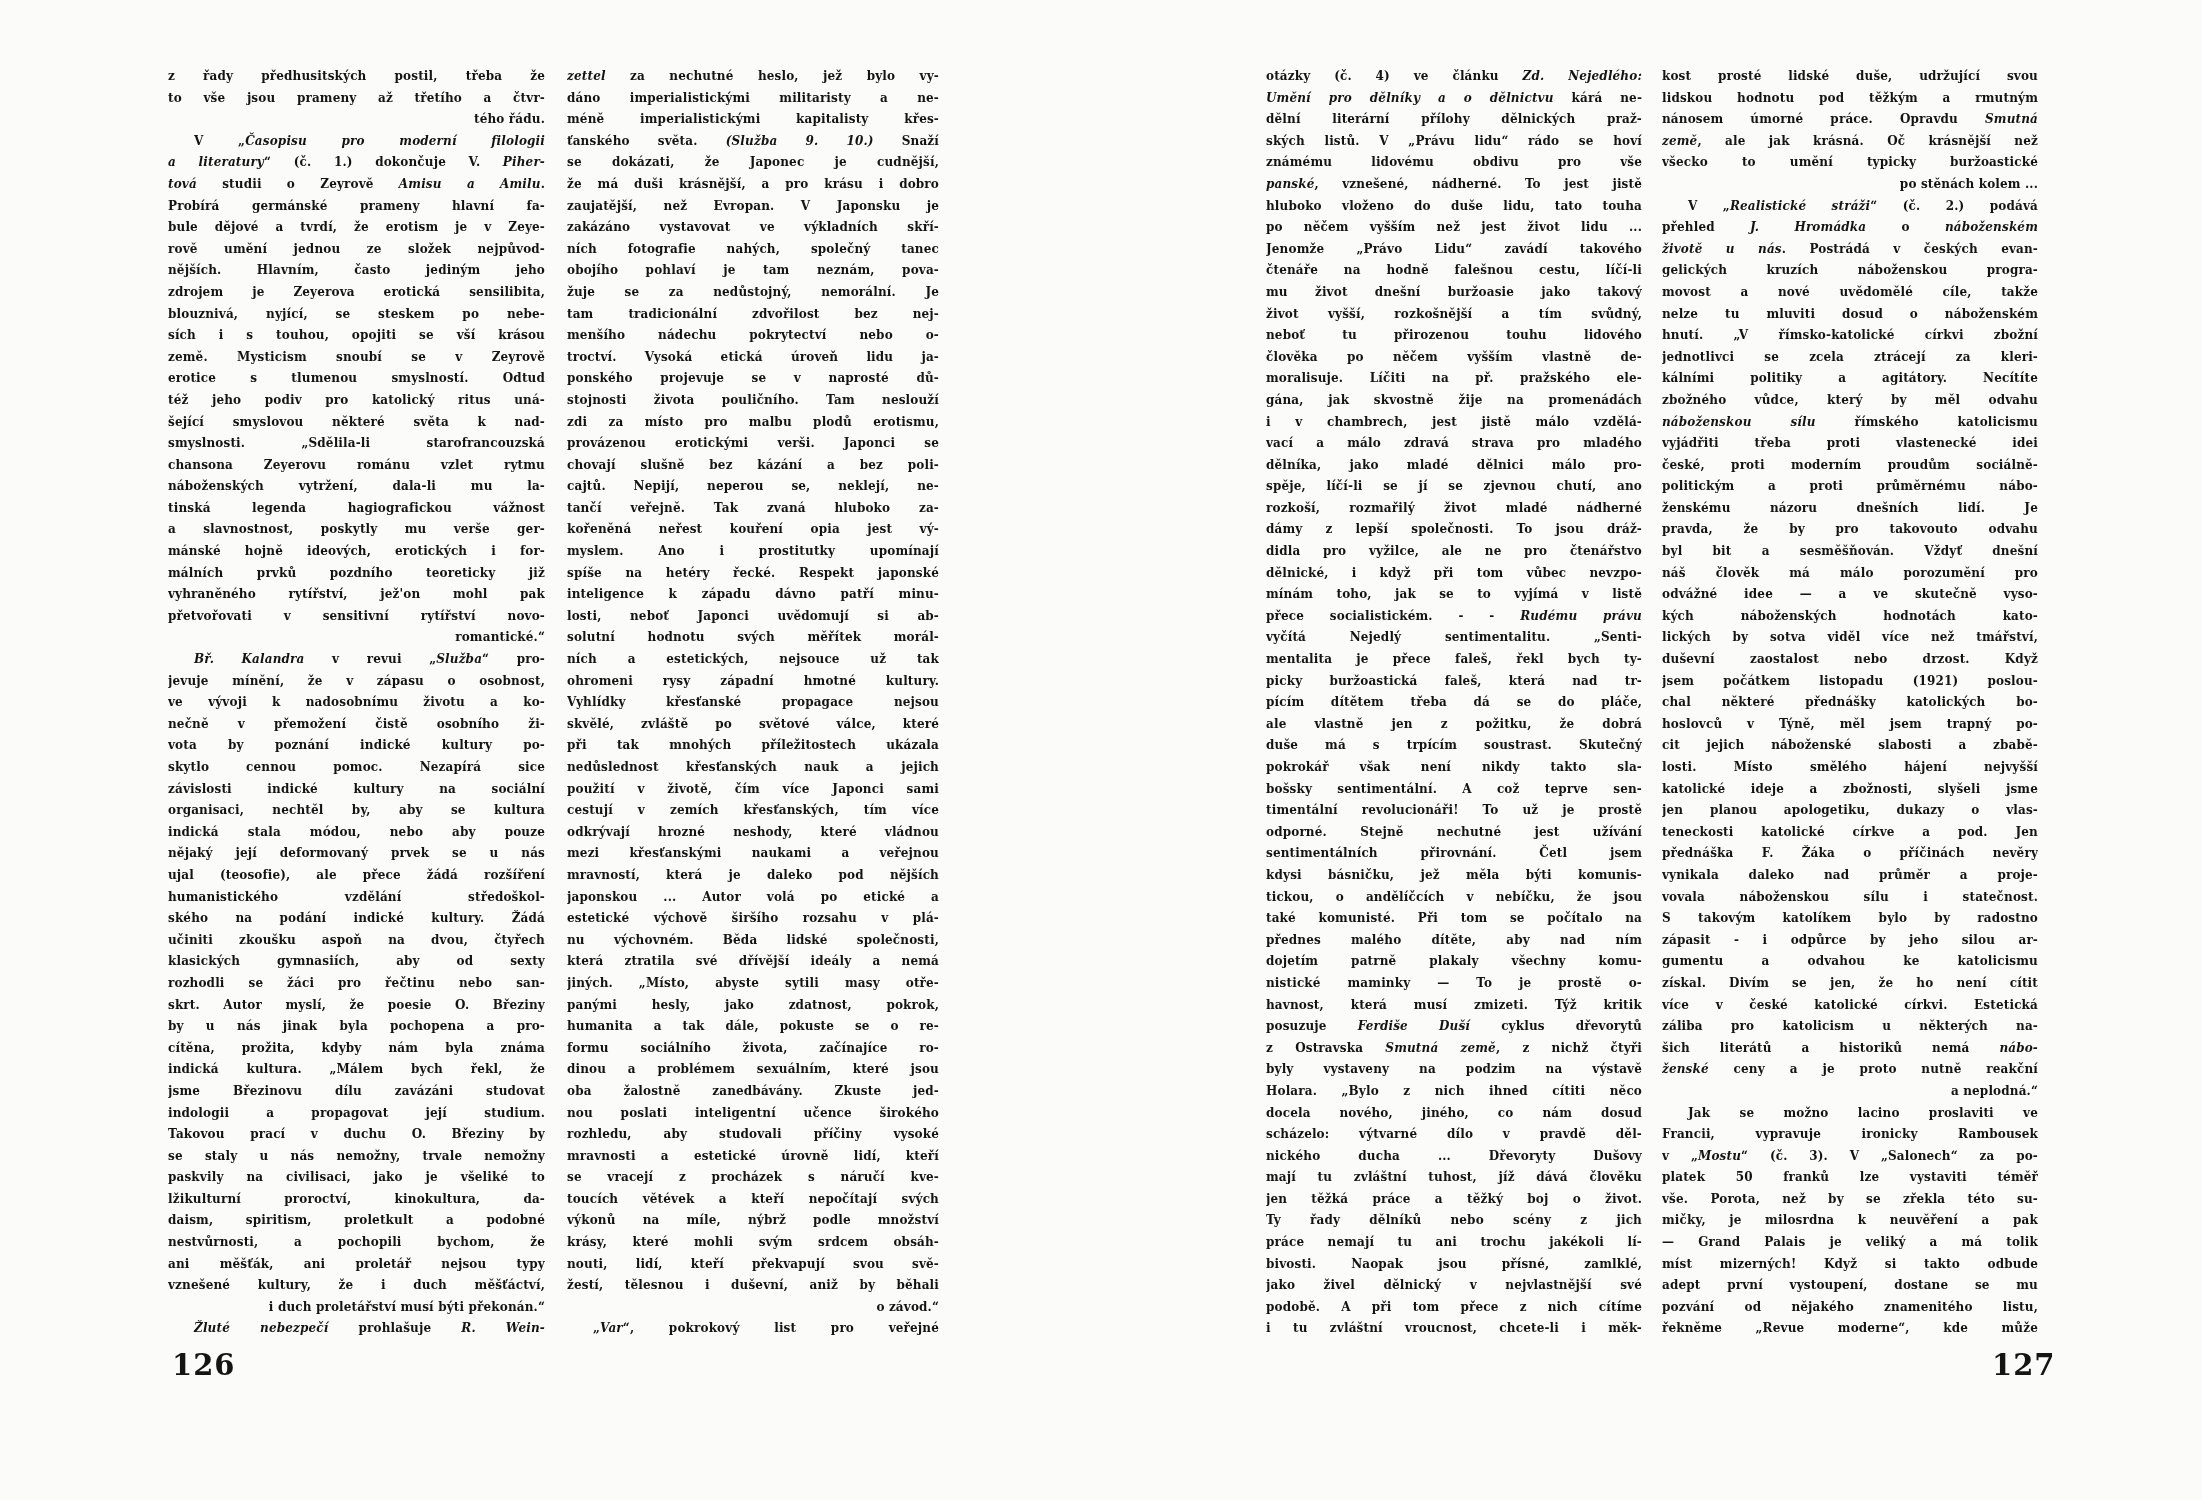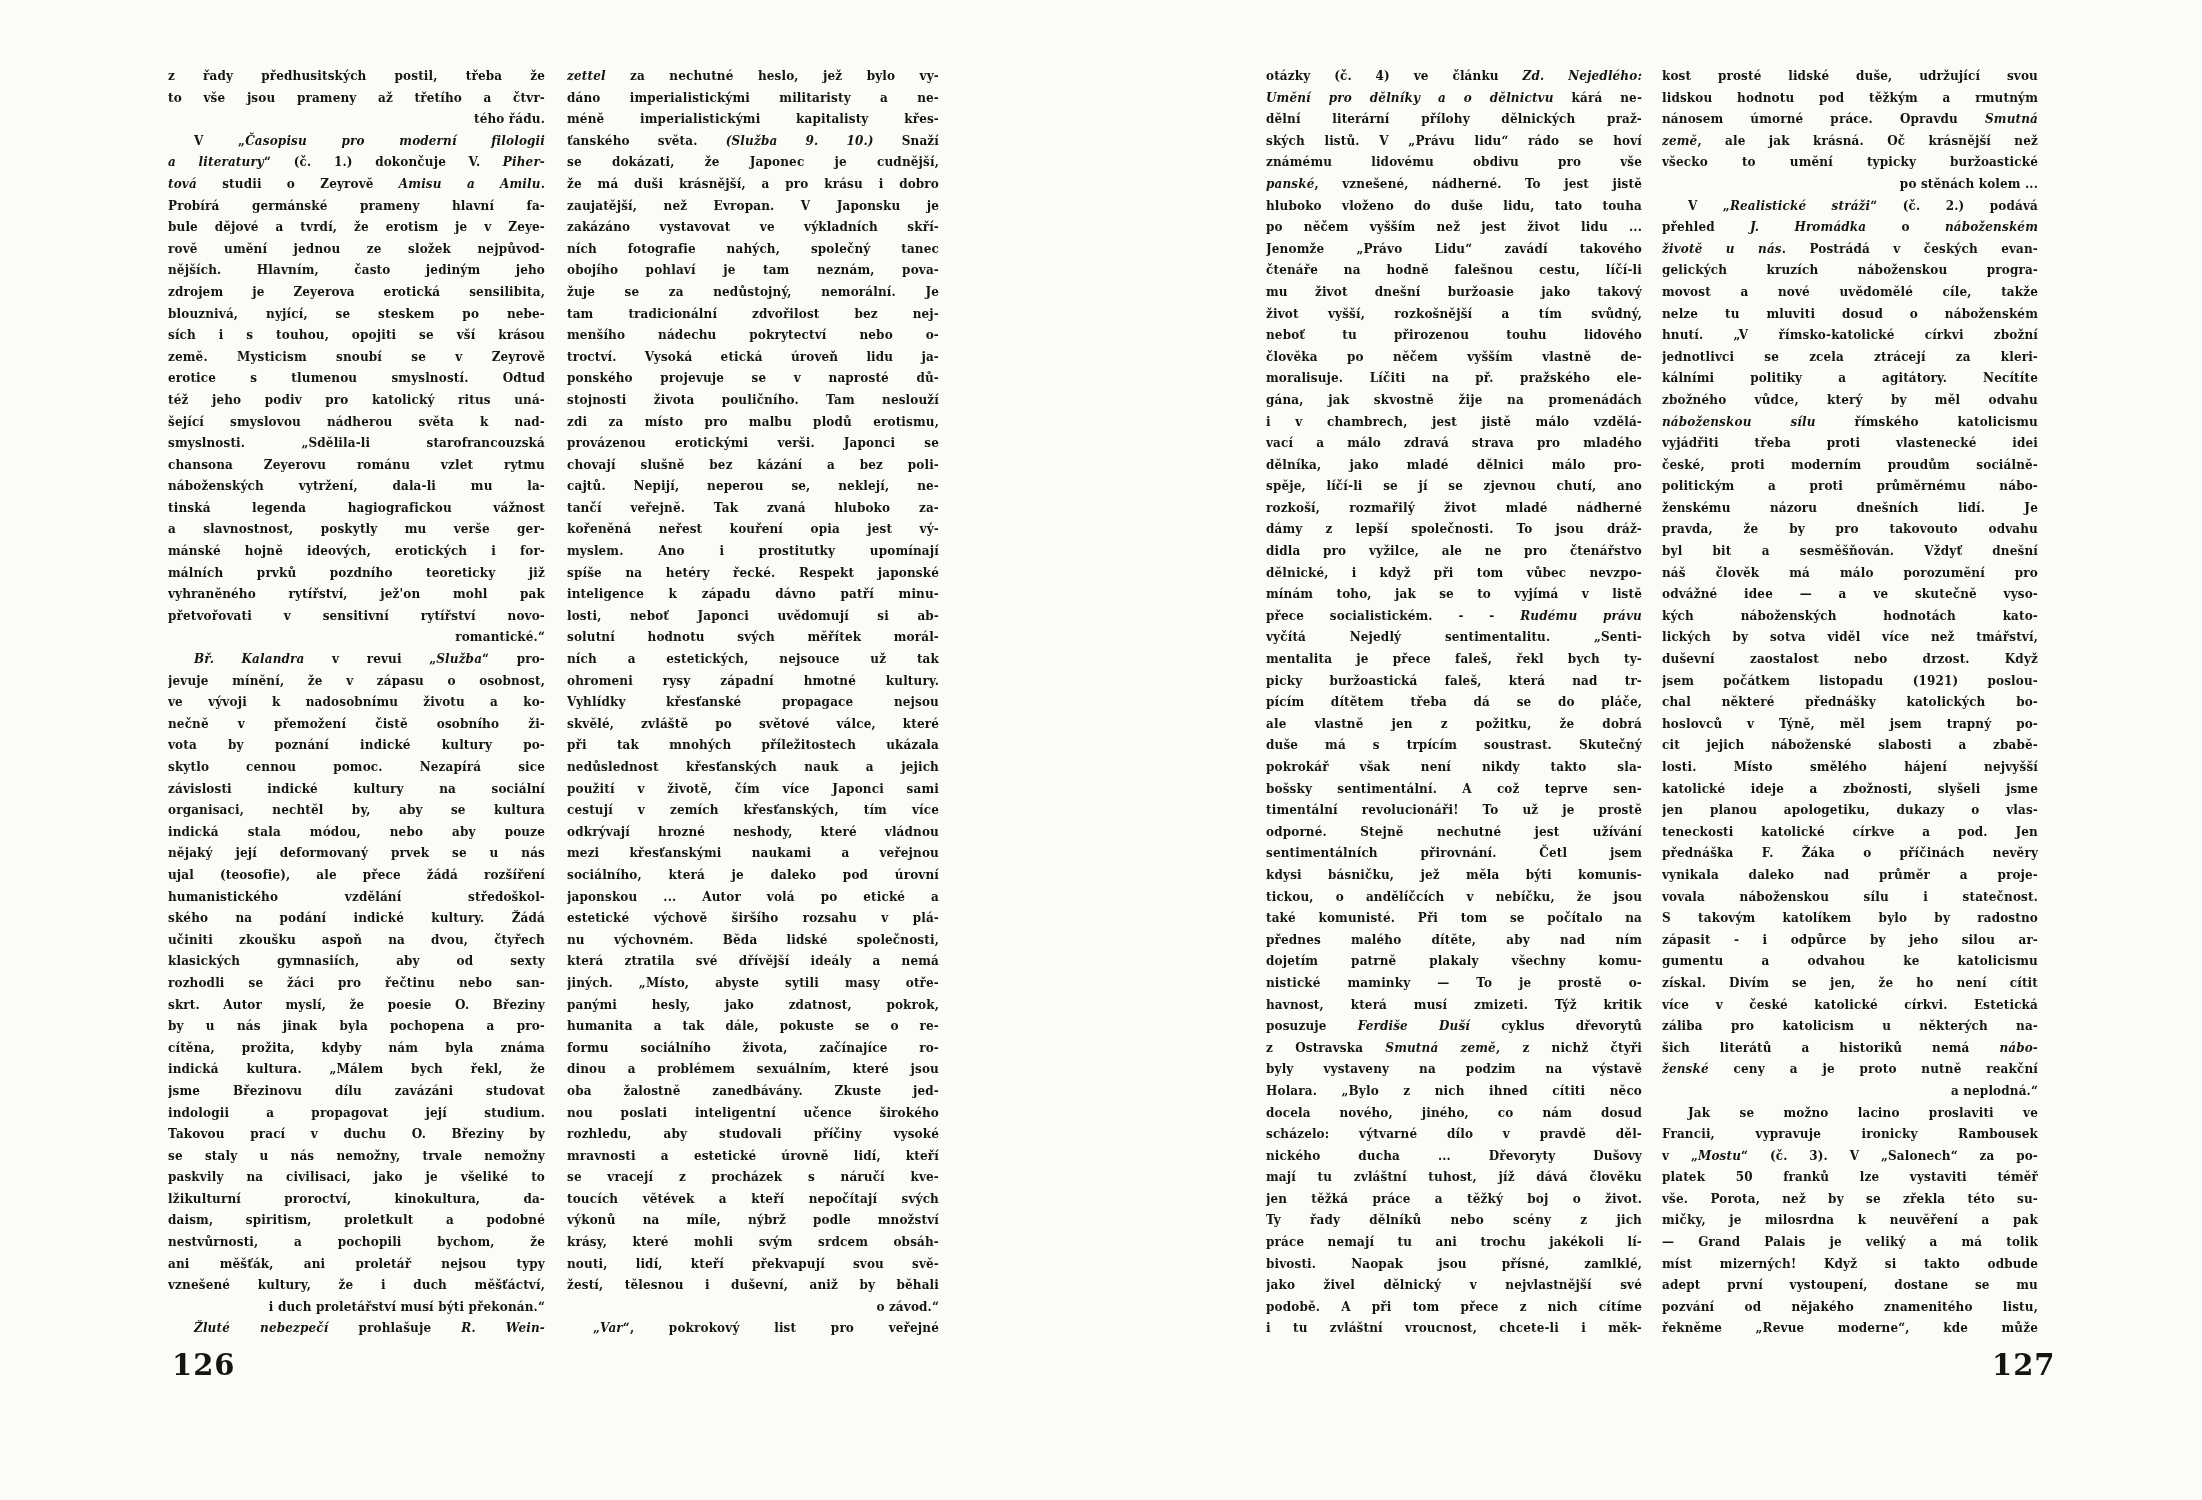--- a/index.html
+++ b/index.html
@@ -60,21 +60,21 @@
         <div class="line"><span>Probírá germánské prameny hlavní fa-</span></div>
         <div class="line"><span>bule dějové a tvrdí, že erotism je v Zeye-</span></div>
         <div class="line"><span>rově umění jednou ze složek nejpůvod-</span></div>
         <div class="line"><span>nějších. Hlavním, často jediným jeho</span></div>
         <div class="line"><span>zdrojem je Zeyerova erotická sensilibita,</span></div>
         <div class="line"><span>blouznivá, nyjící, se steskem po nebe-</span></div>
         <div class="line"><span>sích i s touhou, opojiti se vší krásou</span></div>
         <div class="line"><span>země. Mysticism snoubí se v Zeyrově</span></div>
         <div class="line"><span>erotice s tlumenou smyslností. Odtud</span></div>
         <div class="line"><span>též jeho podiv pro katolický ritus uná-</span></div>
-        <div class="line"><span>šející smyslovou nádherou světa k nad-</span></div>
+        <div class="line"><span>šející smyslovou některé světa k nad-</span></div>
         <div class="line"><span>smyslnosti. „Sdělila-li starofrancouzská</span></div>
         <div class="line"><span>chansona Zeyerovu románu vzlet rytmu</span></div>
         <div class="line"><span>náboženských vytržení, dala-li mu la-</span></div>
         <div class="line"><span>tinská legenda hagiografickou vážnost</span></div>
         <div class="line"><span>a slavnostnost, poskytly mu verše ger-</span></div>
         <div class="line"><span>mánské hojně ideových, erotických i for-</span></div>
         <div class="line"><span>málních prvků pozdního teoreticky již</span></div>
         <div class="line"><span>vyhraněného rytířství, jež'on mohl pak</span></div>
         <div class="line"><span>přetvořovati v sensitivní rytířství novo-</span></div>
         <div class="line end"><span>romantické.“</span></div>
@@ -142,21 +142,21 @@
         <div class="line"><span>ních a estetických, nejsouce už tak</span></div>
         <div class="line"><span>ohromeni rysy západní hmotné kultury.</span></div>
         <div class="line"><span>Vyhlídky křesťanské propagace nejsou</span></div>
         <div class="line"><span>skvělé, zvláště po světové válce, které</span></div>
         <div class="line"><span>při tak mnohých příležitostech ukázala</span></div>
         <div class="line"><span>nedůslednost křesťanských nauk a jejich</span></div>
         <div class="line"><span>použití v životě, čím více Japonci sami</span></div>
         <div class="line"><span>cestují v zemích křesťanských, tím více</span></div>
         <div class="line"><span>odkrývají hrozné neshody, které vládnou</span></div>
         <div class="line"><span>mezi křesťanskými naukami a veřejnou</span></div>
-        <div class="line"><span>sociálního, která je daleko pod úrovní</span></div>
+        <div class="line"><span>mravností, která je daleko pod nějších</span></div>
         <div class="line"><span>japonskou ...  Autor volá po etické a</span></div>
         <div class="line"><span>estetické výchově širšího rozsahu v plá-</span></div>
         <div class="line"><span>nu výchovném. Běda lidské společnosti,</span></div>
         <div class="line"><span>která ztratila své dřívější ideály a nemá</span></div>
         <div class="line"><span>jiných. „Místo, abyste sytili masy otře-</span></div>
         <div class="line"><span>panými hesly, jako zdatnost, pokrok,</span></div>
         <div class="line"><span>humanita a tak dále, pokuste se o re-</span></div>
         <div class="line"><span>formu sociálního života, začínajíce ro-</span></div>
         <div class="line"><span>dinou a problémem sexuálním, které jsou</span></div>
         <div class="line"><span>oba žalostně zanedbávány. Zkuste jed-</span></div>

